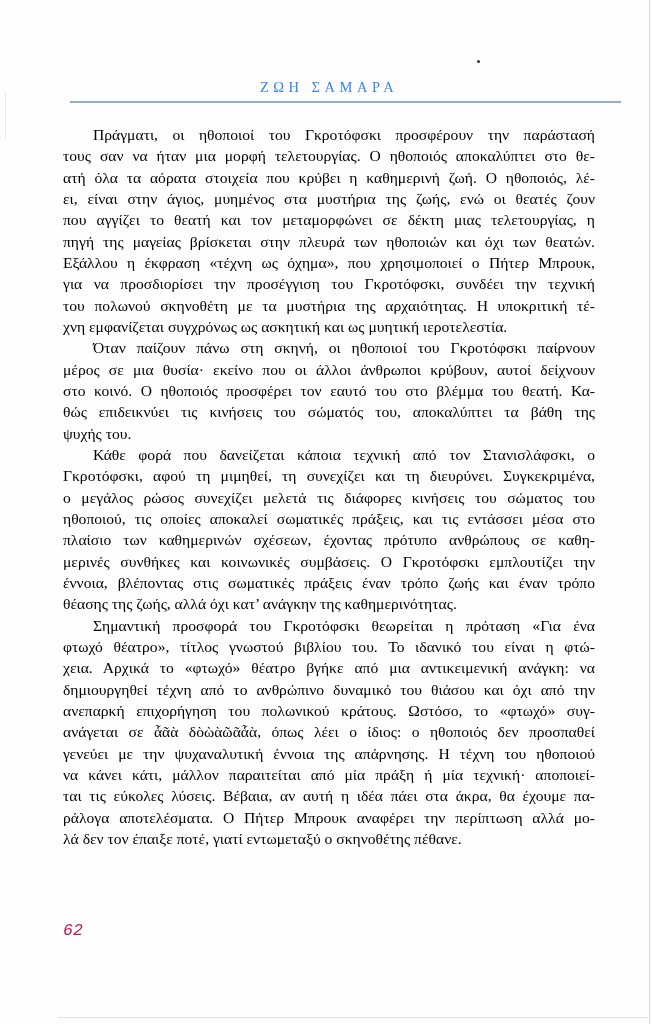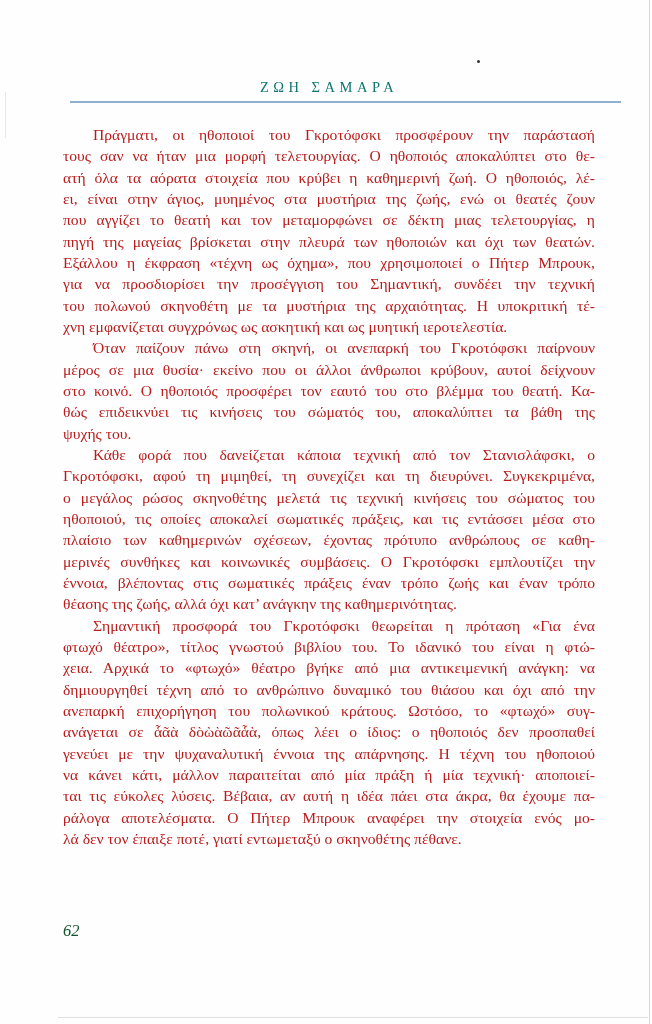--- a/index.html
+++ b/index.html
@@ -32,21 +32,21 @@
     background: #e7e7e9;
   }
   .running-header {
     position: absolute;
     top: 79px;
     left: 63px;
     width: 532px;
     text-align: center;
     font-size: 14.5px;
     letter-spacing: 4.5px;
-    color: #0f766e;
+    color: #3b82f6;
   }
   .header-rule {
     position: absolute;
     top: 101px;
     left: 70px;
     width: 551px;
     height: 2px;
     background: #8fafce;
   }
   .ink-speck {
@@ -58,41 +58,42 @@
     border-radius: 50%;
     background: #333333;
   }
   .text-block {
     position: absolute;
     left: 63px;
     top: 124px;
     width: 532px;
     font-size: 15.6px;
     line-height: 21.33px;
-    color: #b91c1c;
+    color: #000000;
   }
   .line {
     height: 21.33px;
     overflow: hidden;
     text-align: justify;
     text-align-last: justify;
   }
   .line.first {
     text-indent: 30px;
   }
   .line.last {
     text-align-last: left;
   }
   .page-number {
     position: absolute;
     left: 63px;
     top: 921px;
     font-style: italic;
     font-size: 16.5px;
-    color: #14532d;
+    color: #be185d;
+    font-family: Liberation Mono, monospace;
   }
   .bottom-rule {
     position: absolute;
     left: 58px;
     right: 4px;
     top: 1017px;
     height: 1px;
     background: #e1e1e4;
   }
 </style>
@@ -109,45 +110,45 @@
   <div class="header-rule"></div>
 
   <div class="text-block">
       <div class="line first">Πράγματι, οι ηθοποιοί του Γκροτόφσκι προσφέρουν την παράστασή</div>
       <div class="line">τους σαν να ήταν μια μορφή τελετουργίας. Ο ηθοποιός αποκαλύπτει στο θε-</div>
       <div class="line">ατή όλα τα αόρατα στοιχεία που κρύβει η καθημερινή ζωή. Ο ηθοποιός, λέ-</div>
       <div class="line">ει, είναι στην άγιος, μυημένος στα μυστήρια της ζωής, ενώ οι θεατές ζουν</div>
       <div class="line">που αγγίζει το θεατή και τον μεταμορφώνει σε δέκτη μιας τελετουργίας, η</div>
       <div class="line">πηγή της μαγείας βρίσκεται στην πλευρά των ηθοποιών και όχι των θεατών.</div>
       <div class="line">Εξάλλου η έκφραση «τέχνη ως όχημα», που χρησιμοποιεί ο Πήτερ Μπρουκ,</div>
-      <div class="line">για να προσδιορίσει την προσέγγιση του Σημαντική, συνδέει την τεχνική</div>
+      <div class="line">για να προσδιορίσει την προσέγγιση του Γκροτόφσκι, συνδέει την τεχνική</div>
       <div class="line">του πολωνού σκηνοθέτη με τα μυστήρια της αρχαιότητας. Η υποκριτική τέ-</div>
       <div class="line last">χνη εμφανίζεται συγχρόνως ως ασκητική και ως μυητική ιεροτελεστία.</div>
-      <div class="line first">Όταν παίζουν πάνω στη σκηνή, οι ανεπαρκή του Γκροτόφσκι παίρνουν</div>
+      <div class="line first">Όταν παίζουν πάνω στη σκηνή, οι ηθοποιοί του Γκροτόφσκι παίρνουν</div>
       <div class="line">μέρος σε μια θυσία· εκείνο που οι άλλοι άνθρωποι κρύβουν, αυτοί δείχνουν</div>
       <div class="line">στο κοινό. Ο ηθοποιός προσφέρει τον εαυτό του στο βλέμμα του θεατή. Κα-</div>
       <div class="line">θώς επιδεικνύει τις κινήσεις του σώματός του, αποκαλύπτει τα βάθη της</div>
       <div class="line last">ψυχής του.</div>
       <div class="line first">Κάθε φορά που δανείζεται κάποια τεχνική από τον Στανισλάφσκι, ο</div>
       <div class="line">Γκροτόφσκι, αφού τη μιμηθεί, τη συνεχίζει και τη διευρύνει. Συγκεκριμένα,</div>
-      <div class="line">ο μεγάλος ρώσος σκηνοθέτης μελετά τις τεχνική κινήσεις του σώματος του</div>
+      <div class="line">ο μεγάλος ρώσος συνεχίζει μελετά τις διάφορες κινήσεις του σώματος του</div>
       <div class="line">ηθοποιού, τις οποίες αποκαλεί σωματικές πράξεις, και τις εντάσσει μέσα στο</div>
       <div class="line">πλαίσιο των καθημερινών σχέσεων, έχοντας πρότυπο ανθρώπους σε καθη-</div>
       <div class="line">μερινές συνθήκες και κοινωνικές συμβάσεις. Ο Γκροτόφσκι εμπλουτίζει την</div>
       <div class="line">έννοια, βλέποντας στις σωματικές πράξεις έναν τρόπο ζωής και έναν τρόπο</div>
       <div class="line last">θέασης της ζωής, αλλά όχι κατ’ ανάγκην της καθημερινότητας.</div>
       <div class="line first">Σημαντική προσφορά του Γκροτόφσκι θεωρείται η πρόταση «Για ένα</div>
       <div class="line">φτωχό θέατρο», τίτλος γνωστού βιβλίου του. Το ιδανικό του είναι η φτώ-</div>
       <div class="line">χεια. Αρχικά το «φτωχό» θέατρο βγήκε από μια αντικειμενική ανάγκη: να</div>
       <div class="line">δημιουργηθεί τέχνη από το ανθρώπινο δυναμικό του θιάσου και όχι από την</div>
       <div class="line">ανεπαρκή επιχορήγηση του πολωνικού κράτους. Ωστόσο, το «φτωχό» συγ-</div>
       <div class="line">ανάγεται σε ἇᾶὰ δὸὼὰῶᾶἇὰ, όπως λέει ο ίδιος: ο ηθοποιός δεν προσπαθεί</div>
       <div class="line">γενεύει με την ψυχαναλυτική έννοια της απάρνησης. Η τέχνη του ηθοποιού</div>
       <div class="line">να κάνει κάτι, μάλλον παραιτείται από μία πράξη ή μία τεχνική· αποποιεί-</div>
       <div class="line">ται τις εύκολες λύσεις. Βέβαια, αν αυτή η ιδέα πάει στα άκρα, θα έχουμε πα-</div>
-      <div class="line">ράλογα αποτελέσματα. Ο Πήτερ Μπρουκ αναφέρει την στοιχεία ενός μο-</div>
+      <div class="line">ράλογα αποτελέσματα. Ο Πήτερ Μπρουκ αναφέρει την περίπτωση αλλά μο-</div>
       <div class="line last">λά δεν τον έπαιξε ποτέ, γιατί εντωμεταξύ ο σκηνοθέτης πέθανε.</div>
     </div>
 
   <div class="page-number">62</div>
 
   <div class="bottom-rule"></div>
 </div>
 
 </body></html>

